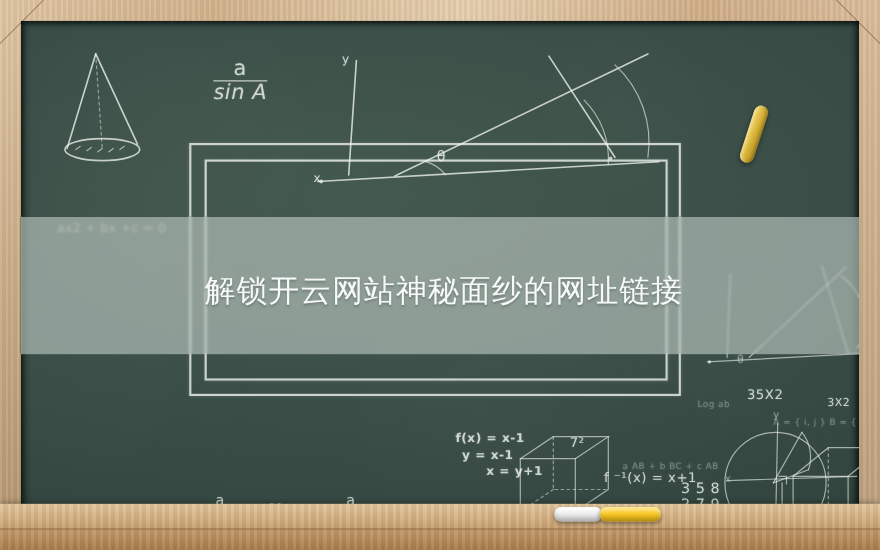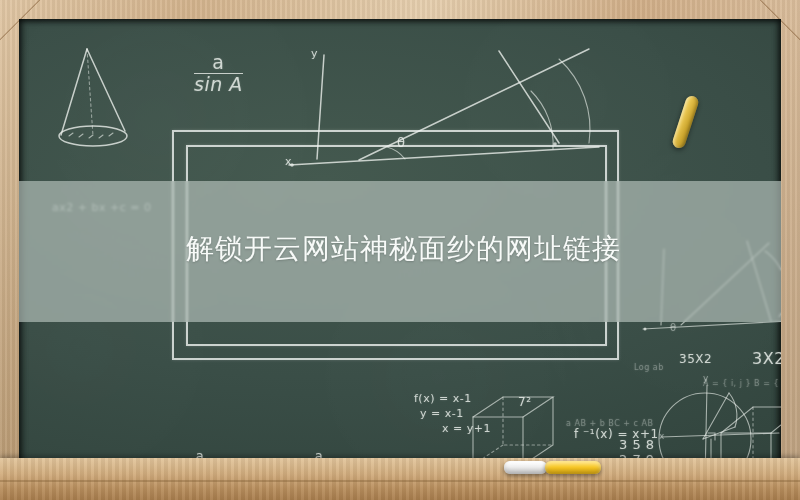--- a/index.html
+++ b/index.html
@@ -122,23 +122,23 @@
     border: 2px solid rgba(240,244,241,0.80);
     box-shadow: 0 0 3px rgba(255,255,255,0.18);
   }
   .rect-outer { left: 153px; top: 111px; width: 443px; height: 226px; }
   .rect-inner { left: 167px; top: 126px; width: 417px; height: 197px; }
 
   
   .band {
     position: absolute;
     left: 0;
-    top: 162px;
+    top: 178px;
     width: 762px;
-    height: 141px;
+    height: 125px;
     background: rgba(183,196,190,0.66);
     backdrop-filter: blur(1px);
     text-align: right;
   }
   .band-title {
     position: absolute;
     left: 167px;
     top: 54px;
     font-family: "DejaVu Sans", sans-serif;
     font-size: 28px;
@@ -251,21 +251,21 @@
     <svg class="chalk-svg" style="left:620px; top:218px;" width="160" height="100">
       <path class="ln thin" d="M25 12 L22 88"></path>
       <path class="ln thin" d="M4 92 L150 84"></path>
       <path class="ln thin" d="M42 88 L130 6"></path>
       <path class="ln thin" d="M108 4 L132 84"></path>
       <path class="ln thin" d="M126 14 a50 50 0 0 1 14 66"></path>
       <circle class="dot" cx="6" cy="92" r="1.5"></circle>
     </svg>
     <div class="chalk dim" style="left:651px; top:303px; font-size:10px;">θ</div>
 
-    <div class="chalk" style="left:395px; top:373px; font-size:11px; line-height:1.35;">
+    <div class="chalk" style="left:395px; top:373px; font-size:11px; line-height:1.35;font-weight:bold;">
       <div>f(x) = x-1</div>
       <div style="margin-left:6px;">y = x-1</div>
       <div style="margin-left:28px;">x = y+1</div>
     </div>
 
     <svg class="chalk-svg" style="left:446px; top:370px;" width="110" height="90">
       <path class="ln thin" d="M8 28 L58 28 L58 76 L8 76 Z"></path>
       <path class="ln thin" d="M8 28 L38 8 L88 8 L58 28"></path>
       <path class="ln thin" d="M88 8 L88 56 L58 76"></path>
       <path class="ln thin dash" d="M38 8 L38 56 L88 56"></path>
@@ -287,32 +287,32 @@
 
     <div class="chalk" style="left:283px; top:430px; font-size:13px;">
       <span class="frac">
         <span class="num">a</span>
         <span class="den">sin A</span>
       </span>
     </div>
 
     <div class="chalk dim2" style="left:591px; top:344px; font-size:8px;margin-left:24px;">Log ab</div>
 
-    <div class="chalk" style="left:555px; top:408px; font-size:12px;">f ⁻¹(x) = x+1</div>
+    <div class="chalk" style="left:530px; top:408px; font-size:12px;">f ⁻¹(x) = x+1</div>
 
     <div class="chalk" style="left:600px; top:418px; font-size:13px; line-height:1.18;">
       <div>3 5 8</div>
       <div>2 7 9</div>
       <div style="border-top:1.3px solid rgba(238,242,238,0.7); padding-top:1px;">6 3 7</div>
     </div>
 
     <div class="chalk dim2" style="left:545px; top:454px; font-size:8px;">a log (bc)</div>
 
     <div class="chalk" style="left:660px; top:333px; font-size:12px;">35X2</div>
-    <div class="chalk" style="left:733px; top:330px; font-size:16px;text-align:center;">3X2</div>
+    <div class="chalk" style="left:733px; top:342px; font-size:10px;text-align:center;">3X2</div>
 
     <div class="chalk dim2" style="left:684px; top:360px; font-size:8px;">A = { i, j }  B = { i, j }  I = { i, j }</div>
 
     <svg class="chalk-svg" style="left:632px; top:352px;" width="140" height="130">
       <circle class="ln thin" cx="54" cy="68" r="46"></circle>
       <path class="ln thin" d="M56 14 L54 110"></path>
       <path class="ln thin" d="M10 66 L128 62"></path>
       <path class="ln thin" d="M52 68 L78 22"></path>
       <path class="ln thin" d="M52 68 L84 56"></path>
       <path class="ln thin" d="M60 120 L60 68"></path>

